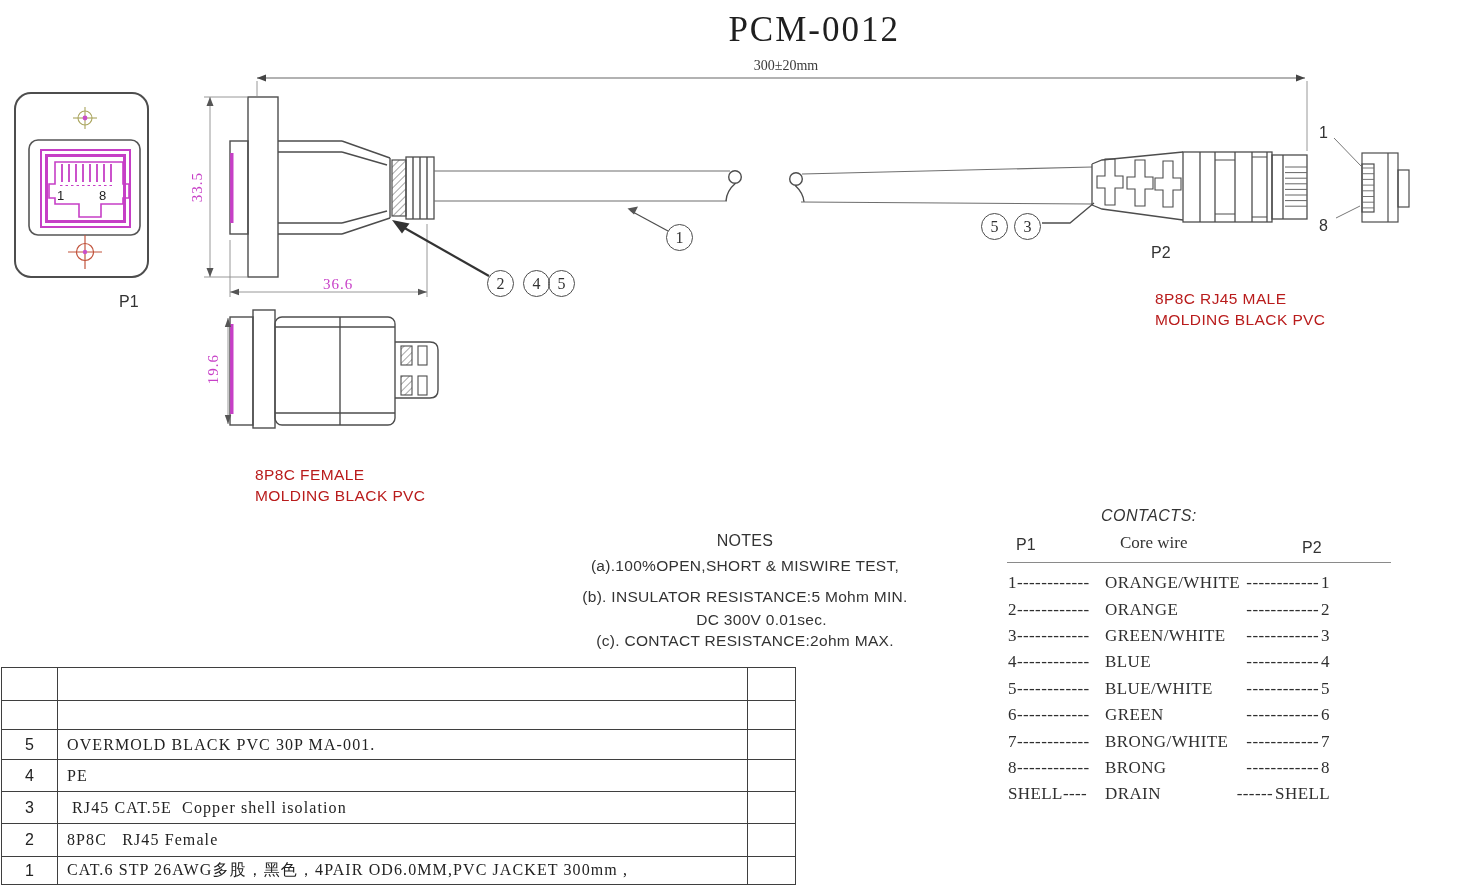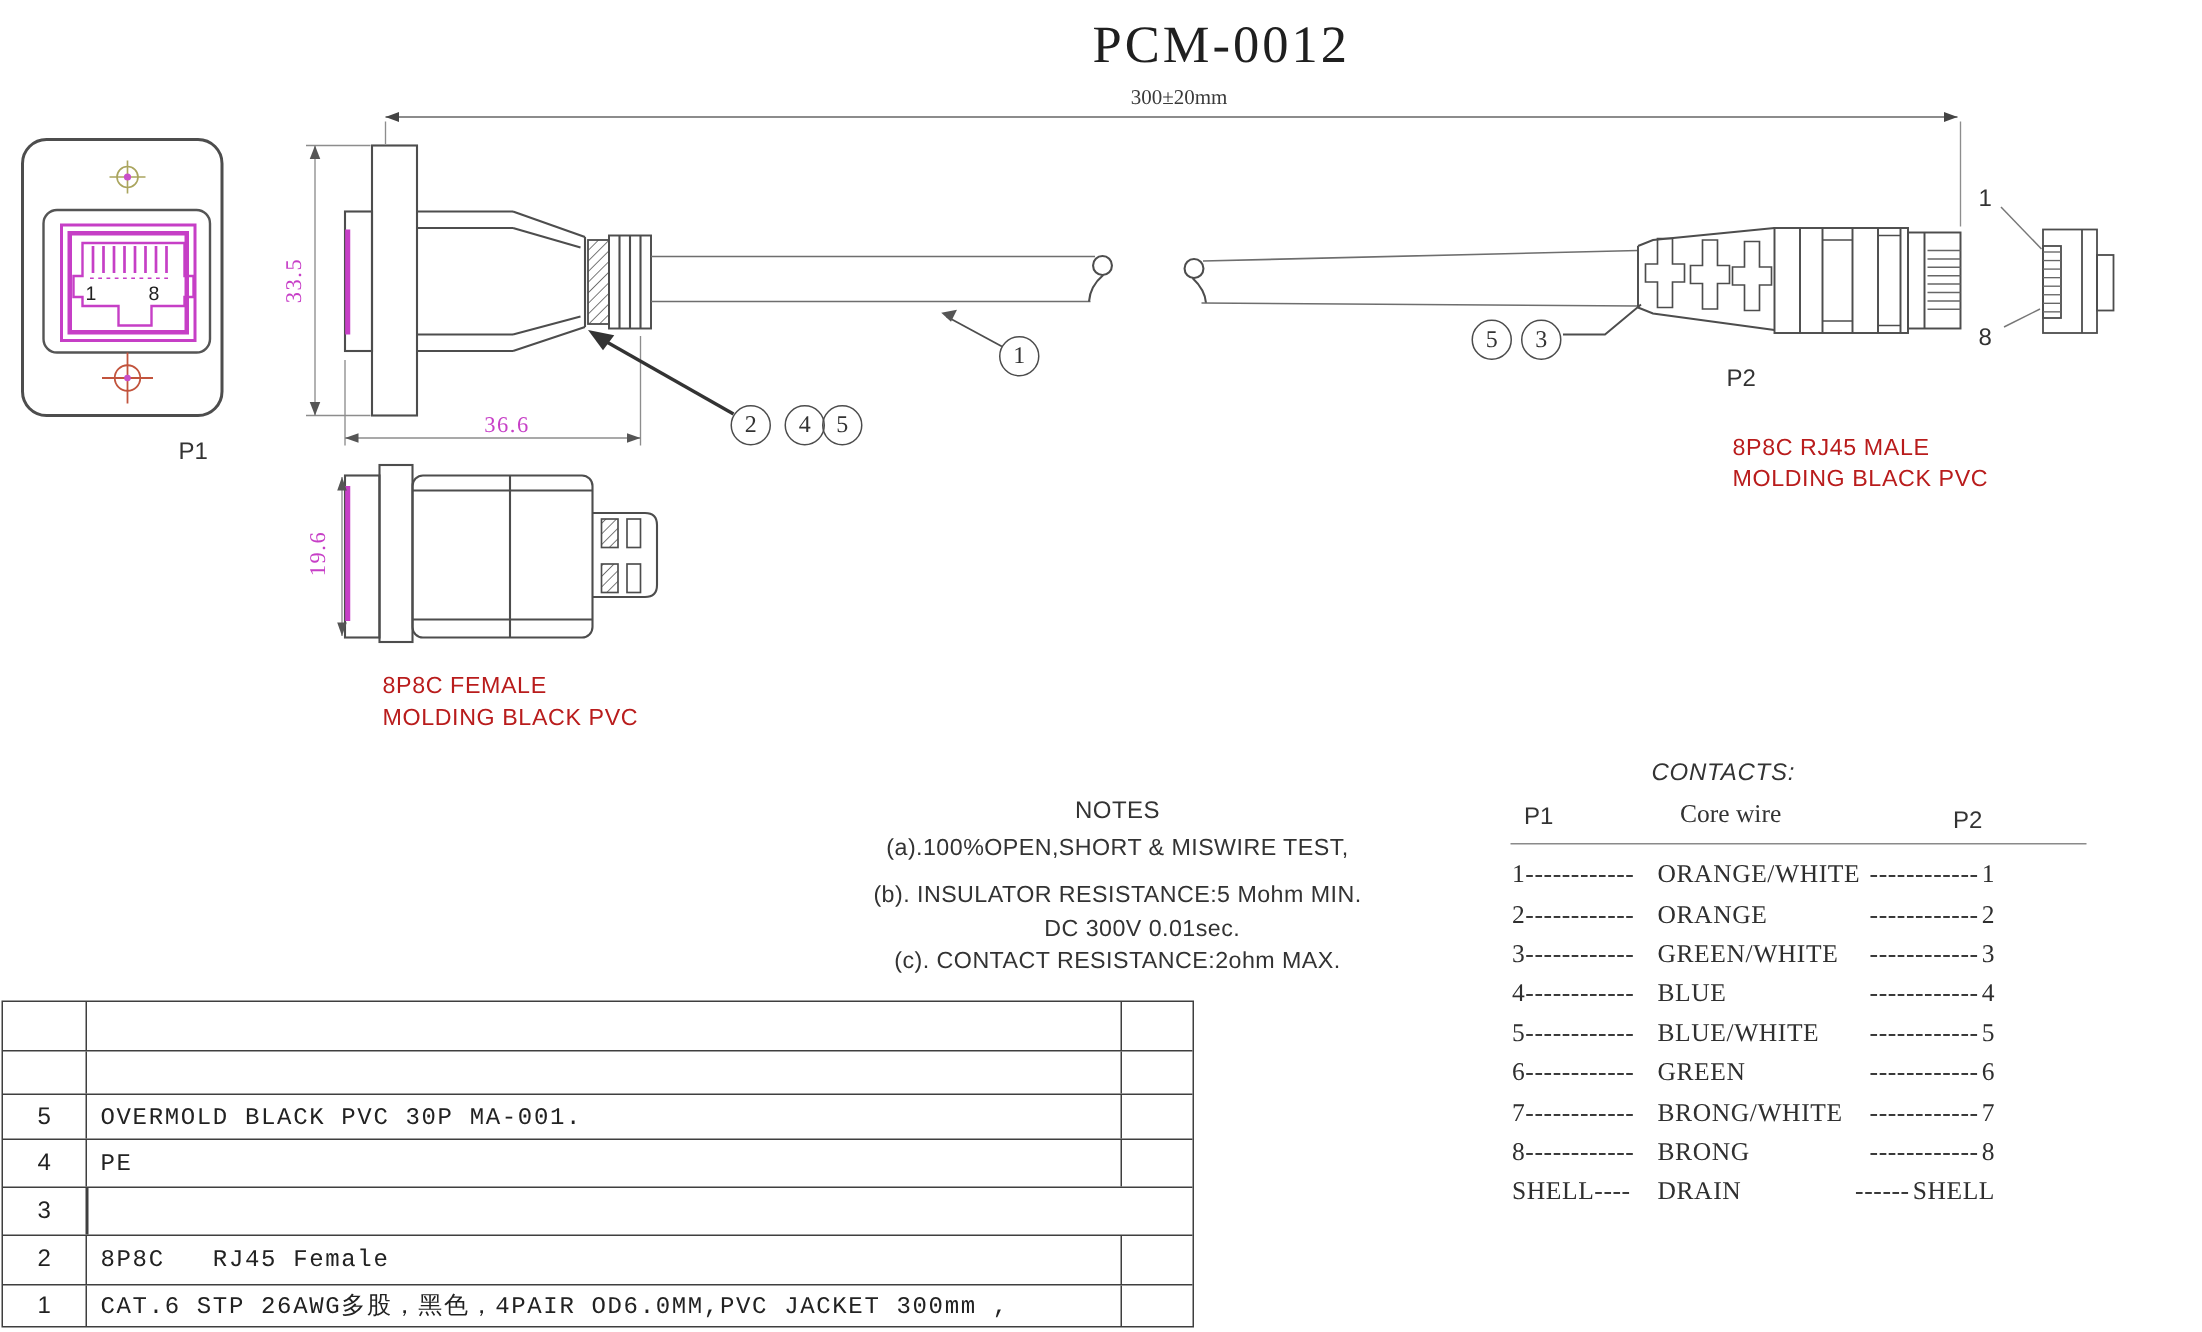--- a/index.html
+++ b/index.html
@@ -47,21 +47,21 @@
   .cd2{flex:1;overflow:hidden;direction:rtl;}
   .cp2{flex:none;padding-left:2px;}
 
   .bom{left:1px;top:667px;width:795px;height:218px;border:1.5px solid #3f3f3f;
        box-sizing:border-box;display:flex;flex-direction:column;}
   .bom-row{display:flex;box-sizing:border-box;border-bottom:1.4px solid #3f3f3f;flex:none;}
   .bom-row:last-child{border-bottom:none;flex:1;}
   .bom-num{width:55px;flex:none;border-right:1.4px solid #3f3f3f;display:flex;
            align-items:center;justify-content:center;font-size:16px;color:#222;}
   .bom-desc{flex:1;display:flex;align-items:center;padding-left:9px;
-            font-family:Liberation Mono, monospace;font-size:16px;letter-spacing:1.1px;color:#222;white-space:pre;}
+            font-family:Liberation Serif, serif;font-size:16px;letter-spacing:1.1px;color:#222;white-space:pre;}
   .bom-right{width:47px;flex:none;border-left:1.4px solid #3f3f3f;}
   .r0{height:33px}.r1{height:29px}.r2{height:30px}.r3{height:32px}.r4{height:32px}.r5{height:33px}
 </style>
 </head>
 <body>
 
 <svg width="1468" height="888" viewBox="0 0 1468 888">
   <defs>
     <pattern id="hatch" width="5" height="5" patternUnits="userSpaceOnUse" patternTransform="rotate(45)">
       <line x1="0" y1="0" x2="0" y2="5" stroke="#6a6a6a" stroke-width="1.2"></line>
@@ -241,21 +241,21 @@
 <div class="abs pin-num" style="left:57px;top:188px;">1</div>
 <div class="abs pin-num" style="left:99px;top:188px;">8</div>
 
 <div class="abs end-num" style="left:1319px;top:124px;">1</div>
 <div class="abs end-num" style="left:1319px;top:217px;">8</div>
 
 <div class="abs desc" style="left:1155px;top:288px;">
   <div>8P8C RJ45 MALE</div>
   <div>MOLDING BLACK PVC</div>
 </div>
-<div class="abs desc" style="left:255px;top:447px;">
+<div class="abs desc" style="left:255px;top:464px;">
   <div>8P8C FEMALE</div>
   <div>MOLDING BLACK PVC</div>
 </div>
 
 <div class="callout" style="left:666px;top:224px;">1</div>
 <div class="callout" style="left:487px;top:270px;">2</div>
 <div class="callout" style="left:523px;top:270px;">4</div>
 <div class="callout" style="left:548px;top:270px;">5</div>
 <div class="callout" style="left:981px;top:213px;">5</div>
 <div class="callout" style="left:1014px;top:213px;">3</div>
@@ -303,20 +303,21 @@
     <div class="bom-desc">OVERMOLD BLACK PVC 30P MA-001.</div>
     <div class="bom-right"></div>
   </div>
   <div class="bom-row r3">
     <div class="bom-num">4</div>
     <div class="bom-desc">PE</div>
     <div class="bom-right"></div>
   </div>
   <div class="bom-row r4">
     <div class="bom-num">3</div>
+    <div class="bom-desc"> RJ45 CAT.5E  Copper shell isolation</div>
     <div class="bom-right"></div>
   </div>
   <div class="bom-row r5">
     <div class="bom-num">2</div>
     <div class="bom-desc">8P8C   RJ45 Female</div>
     <div class="bom-right"></div>
   </div>
   <div class="bom-row">
     <div class="bom-num">1</div>
     <div class="bom-desc">CAT.6 STP 26AWG多股，黑色，4PAIR OD6.0MM,PVC JACKET 300mm ,</div>

